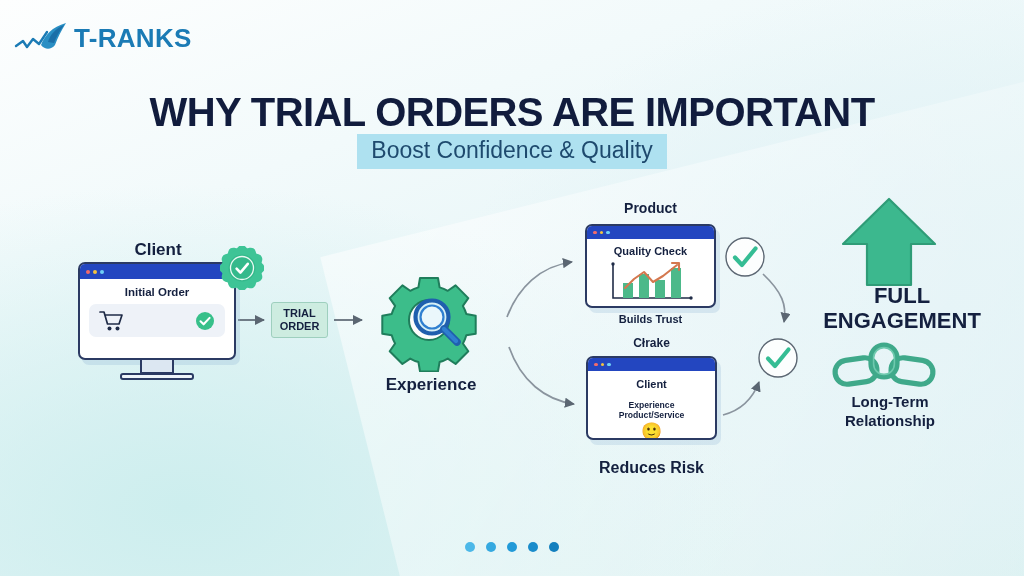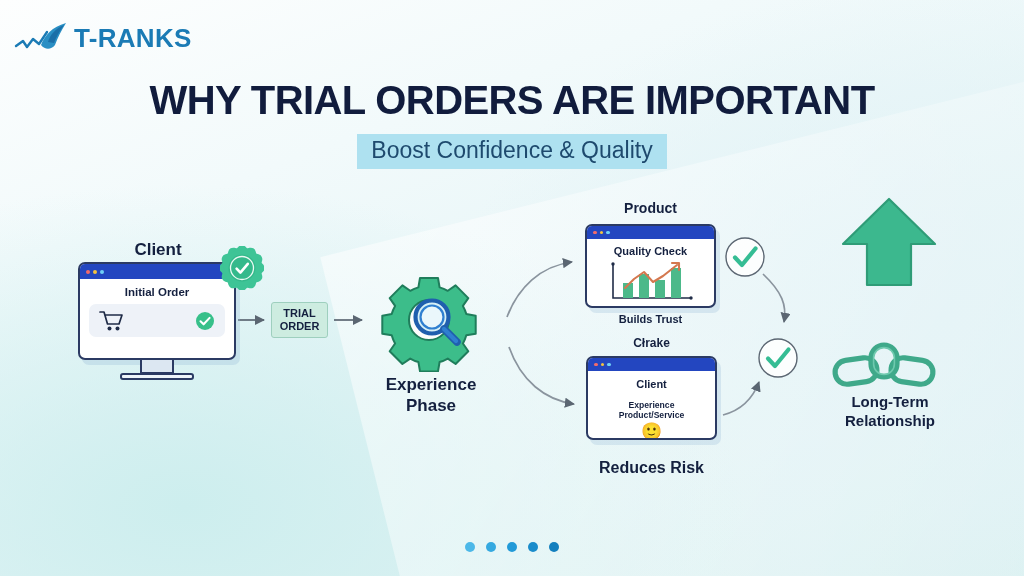--- a/index.html
+++ b/index.html
@@ -32,21 +32,21 @@
   
   #logo { position: absolute; left: 14px; top: 18px; display: flex; align-items: center; z-index: 5; }
   #logo .mark { width: 58px; height: 40px; margin-right: 2px; }
   #logo .wordmark {
     font-size: 26px; font-weight: bold; letter-spacing: 0.3px;
     color: #1b7bb5;
   }
 
   
   #title {
-    position: absolute; top: 78px; left: 0; width: 100%;
+    position: absolute; top: 90px; left: 0; width: 100%;
     text-align: center;
     font-size: 40px; font-weight: bold; letter-spacing: -0.6px;
     color: #111c3d;
     z-index: 5;
   }
   #subtitle-wrap {
     position: absolute; top: 134px; left: 0; width: 100%;
     text-align: center; z-index: 5;
   }
   #subtitle {
@@ -279,21 +279,20 @@
         <g transform="translate(3,-3)">
           <circle r="16.5" fill="#d6f0f6" stroke="#1f5fae" stroke-width="4.2"></circle>
           <circle r="11.5" fill="#eaf7fb" stroke="#2f7fd0" stroke-width="2.2"></circle>
           <path d="M12 12 L25 25" stroke="#1f5fae" stroke-width="7.5" stroke-linecap="round"></path>
           <path d="M12 12 L24 24" stroke="#2f7fd0" stroke-width="4.2" stroke-linecap="round"></path>
         </g>
       </g>
     </svg>
     <div id="eval-label">
       <div>Experience</div>
-      <div>Phase</div>
     </div>
   </div>
 
   <div class="cap" id="provider-label">Product</div>
   <div class="card" id="card-provider">
     <div class="bar">
       <i></i>
       <i></i>
       <i></i>
     </div>
@@ -334,20 +333,24 @@
     <path d="M11 21.5 L18 29 L31.5 12.5" fill="none" stroke="#35bd94" stroke-width="4.2" stroke-linecap="round" stroke-linejoin="round"></path>
   </svg>
   <svg class="layer" style="left:757px; top:337px;" width="42" height="42" viewBox="0 0 42 42">
     <circle cx="21" cy="21" r="19" fill="#ffffff" fill-opacity="0.85" stroke="#5b6672" stroke-width="1.4"></circle>
     <path d="M11 21.5 L18 29 L31.5 12.5" fill="none" stroke="#35bd94" stroke-width="4.2" stroke-linecap="round" stroke-linejoin="round"></path>
   </svg>
 
   <svg id="arrow-up" width="98" height="92" viewBox="0 0 98 92">
     <path d="M49 3 L95 48 H71 V89 H27 V48 H3 Z" fill="#3cb88e" stroke="#2f9c77" stroke-width="2.2" stroke-linejoin="round"></path>
   </svg>
+  <div id="full-engagement">
+    <div>FULL</div>
+    <div>ENGAGEMENT</div>
+  </div>
   <svg id="chain-icon" width="110" height="48" viewBox="0 0 110 48">
     <g fill="none" stroke="#3fa98a" stroke-width="5.2" stroke-linecap="round">
       <rect x="42" y="4" width="26" height="32" rx="13"></rect>
       <rect x="6" y="18" width="42" height="24" rx="12" transform="rotate(-8 27 30)"></rect>
       <rect x="62" y="18" width="42" height="24" rx="12" transform="rotate(8 83 30)"></rect>
     </g>
     <g fill="none" stroke="#6fc9ae" stroke-width="1.6">
       <rect x="44.6" y="6.6" width="20.8" height="26.8" rx="10.4"></rect>
     </g>
   </svg>

